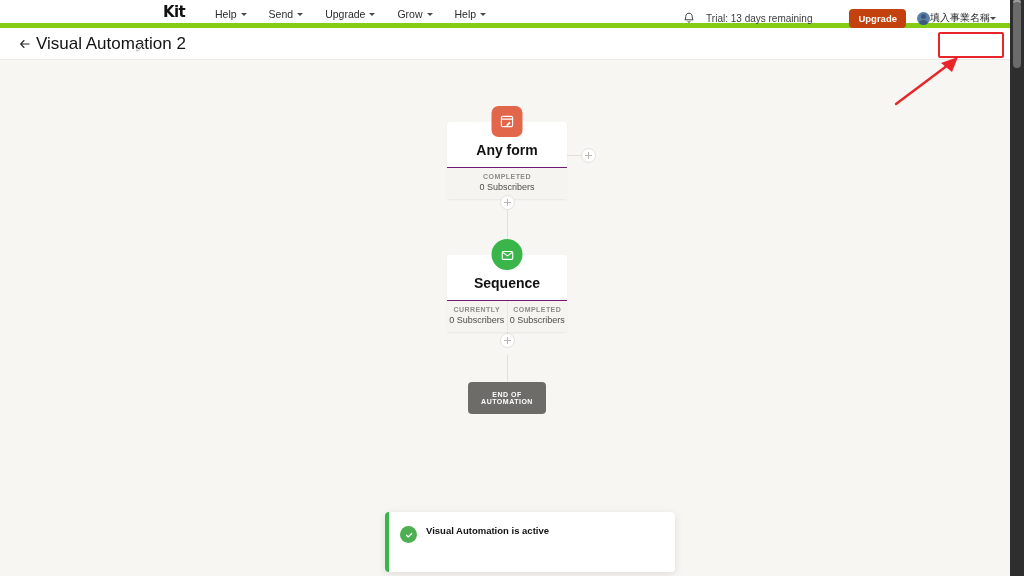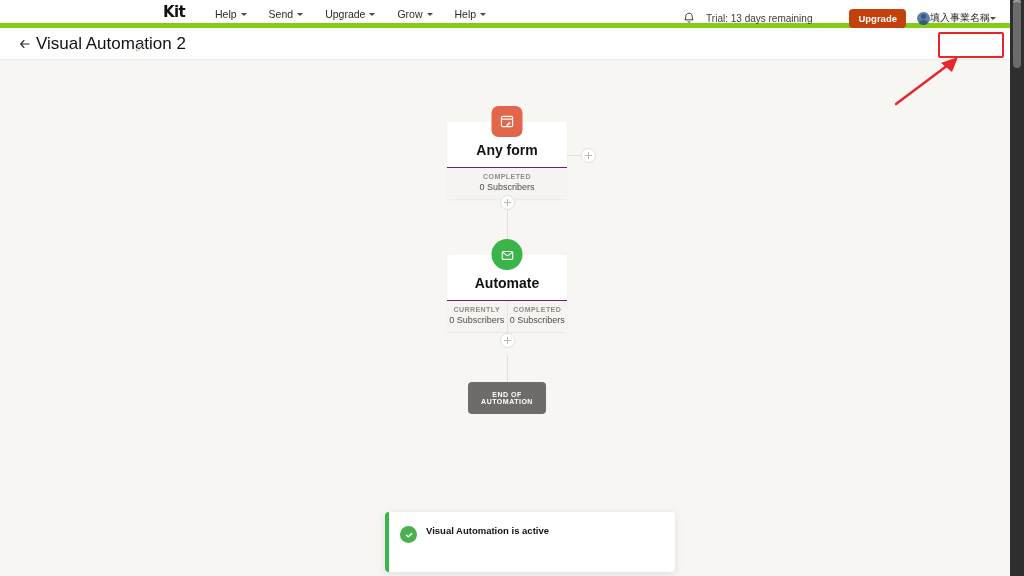--- a/index.html
+++ b/index.html
@@ -313,21 +313,21 @@
 
     <div class="plus-btn" style="left:500px; top:135px;"></div>
 
     <div class="node" style="left:447px; top:195px;">
       <span class="node-icon sequence">
         <svg width="14" height="14" viewBox="0 0 16 16" fill="none">
           <rect x="2" y="4" width="12" height="9" rx="1.4" stroke="#ffffff" stroke-width="1.3"></rect>
           <path d="M2.6 5l5.4 4 5.4-4" stroke="#ffffff" stroke-width="1.3" stroke-linejoin="round"></path>
         </svg>
       </span>
-      <div class="node-title">Automate</div>
+      <div class="node-title">Sequence</div>
       <div class="node-stats">
         <div class="stat">
           <div class="stat-label">CURRENTLY</div>
           <div class="stat-value">0 Subscribers</div>
         </div>
         <div class="stat">
           <div class="stat-label">COMPLETED</div>
           <div class="stat-value">0 Subscribers</div>
         </div>
       </div>

